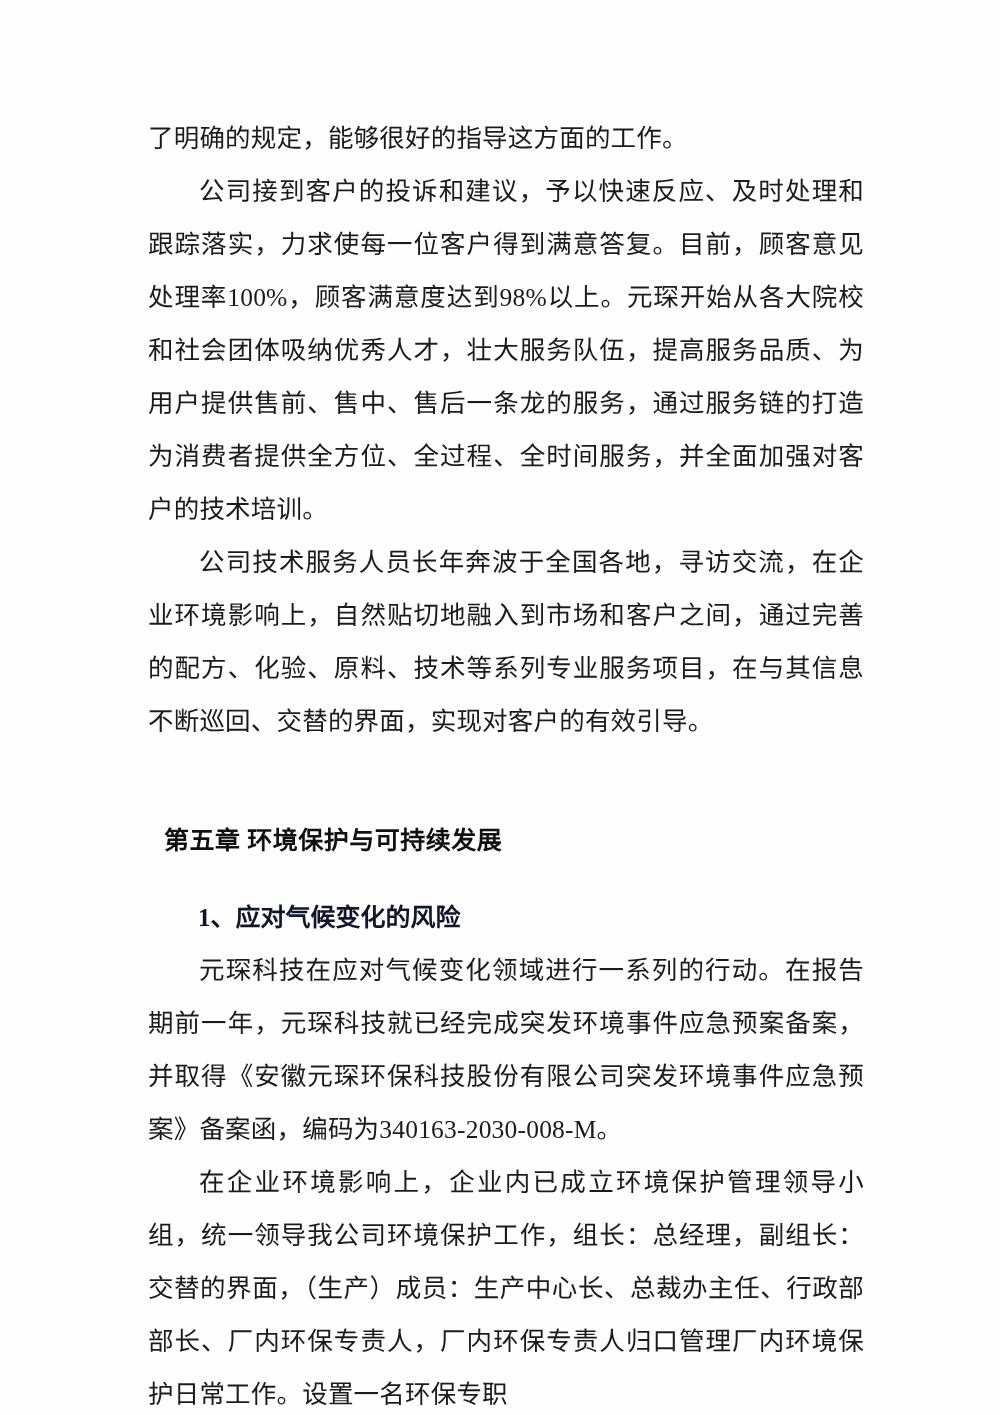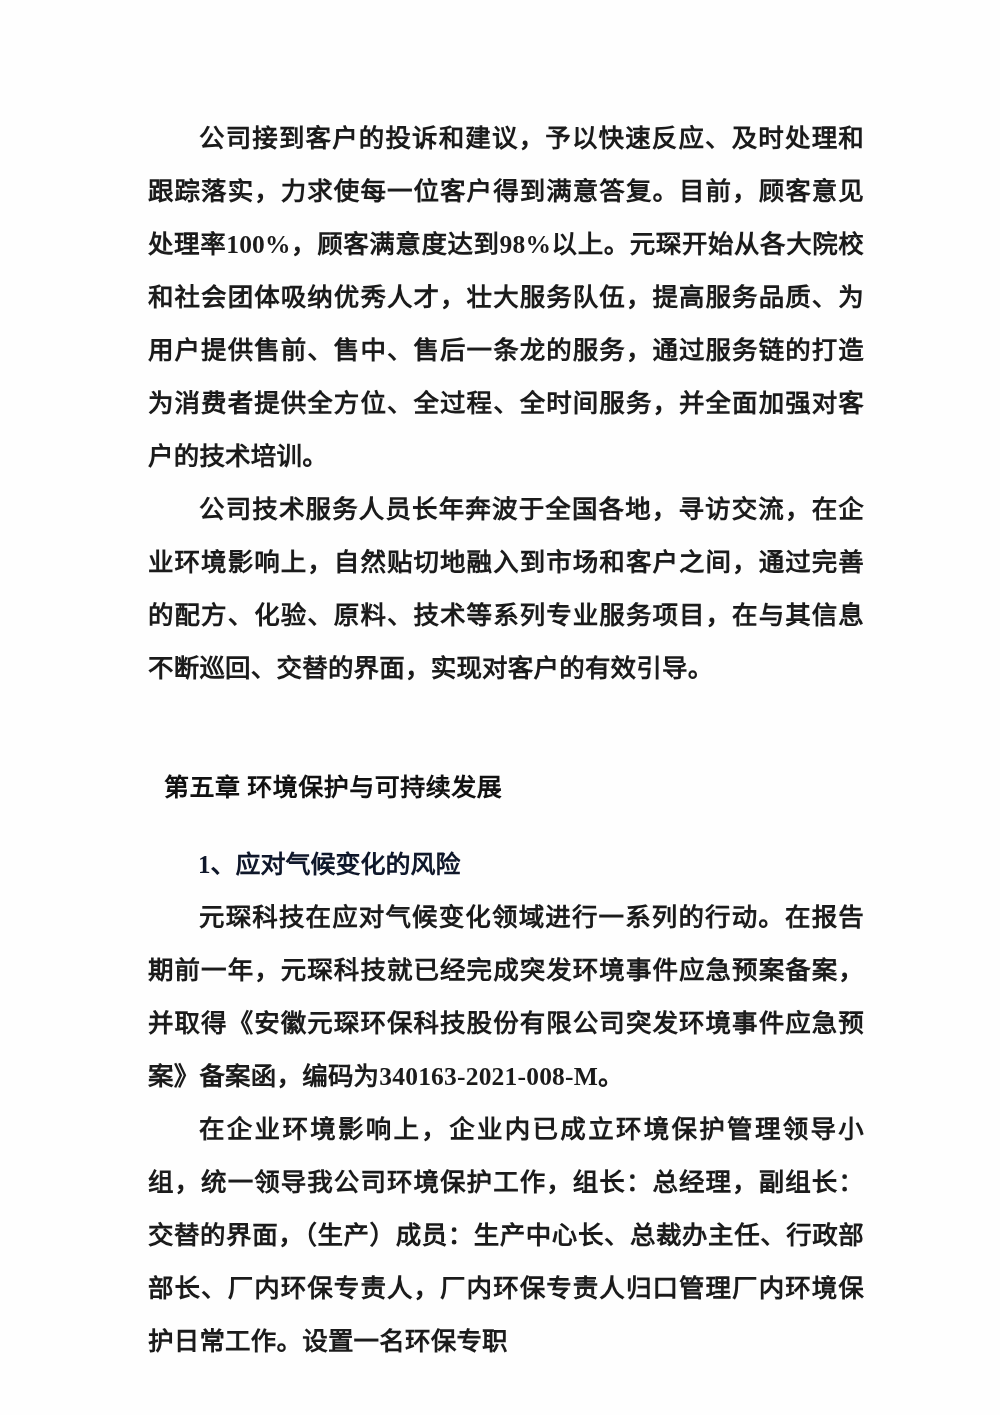--- a/index.html
+++ b/index.html
@@ -34,21 +34,20 @@
     margin: 0;
     font-size: 25.5px;
     line-height: 53px;
     text-align: justify;
     text-justify: inter-ideograph;
     letter-spacing: 0.2px;
     color: #1b1b1b;
   }
   p.indent {
     text-indent: 2em;
-    font-weight: bold;
   }
   .heading-chapter {
     margin: 16px;
     font-size: 25px;
     line-height: 53px;
     font-weight: bold;
     letter-spacing: 0.5px;
     color: #111;
   }
   .heading-sub {
@@ -60,31 +59,32 @@
   }
   .spacer-lg { height: 50px; }
   .spacer-sm { height: 8px; }
 </style>
 </head>
 <body>
 
 <div class="page">
   <div class="content">
 
+    <p class="para">了明确的规定，能够很好的指导这方面的工作。</p>
 
     <p class="para indent">公司接到客户的投诉和建议，予以快速反应、及时处理和跟踪落实，力求使每一位客户得到满意答复。目前，顾客意见处理率100%，顾客满意度达到98%以上。元琛开始从各大院校和社会团体吸纳优秀人才，壮大服务队伍，提高服务品质、为用户提供售前、售中、售后一条龙的服务，通过服务链的打造为消费者提供全方位、全过程、全时间服务，并全面加强对客户的技术培训。</p>
 
     <p class="para indent">公司技术服务人员长年奔波于全国各地，寻访交流，在企业环境影响上，自然贴切地融入到市场和客户之间，通过完善的配方、化验、原料、技术等系列专业服务项目，在与其信息不断巡回、交替的界面，实现对客户的有效引导。</p>
 
     <div class="spacer-lg"></div>
 
     <h2 class="heading-chapter">第五章  环境保护与可持续发展</h2>
 
     <div class="spacer-sm"></div>
 
     <h3 class="heading-sub">1、应对气候变化的风险</h3>
 
-    <p class="para indent">元琛科技在应对气候变化领域进行一系列的行动。在报告期前一年，元琛科技就已经完成突发环境事件应急预案备案，并取得《安徽元琛环保科技股份有限公司突发环境事件应急预案》备案函，编码为340163-2021-008-M。</p>
+    <p class="para indent">元琛科技在应对气候变化领域进行一系列的行动。在报告期前一年，元琛科技就已经完成突发环境事件应急预案备案，并取得《安徽元琛环保科技股份有限公司突发环境事件应急预案》备案函，编码为340163-2030-008-M。</p>
 
     <p class="para indent">在企业环境影响上，企业内已成立环境保护管理领导小组，统一领导我公司环境保护工作，组长：总经理，副组长：交替的界面，（生产）成员：生产中心长、总裁办主任、行政部部长、厂内环保专责人，厂内环保专责人归口管理厂内环境保护日常工作。设置一名环保专职</p>
 
   </div>
 </div>
 
 </body></html>

